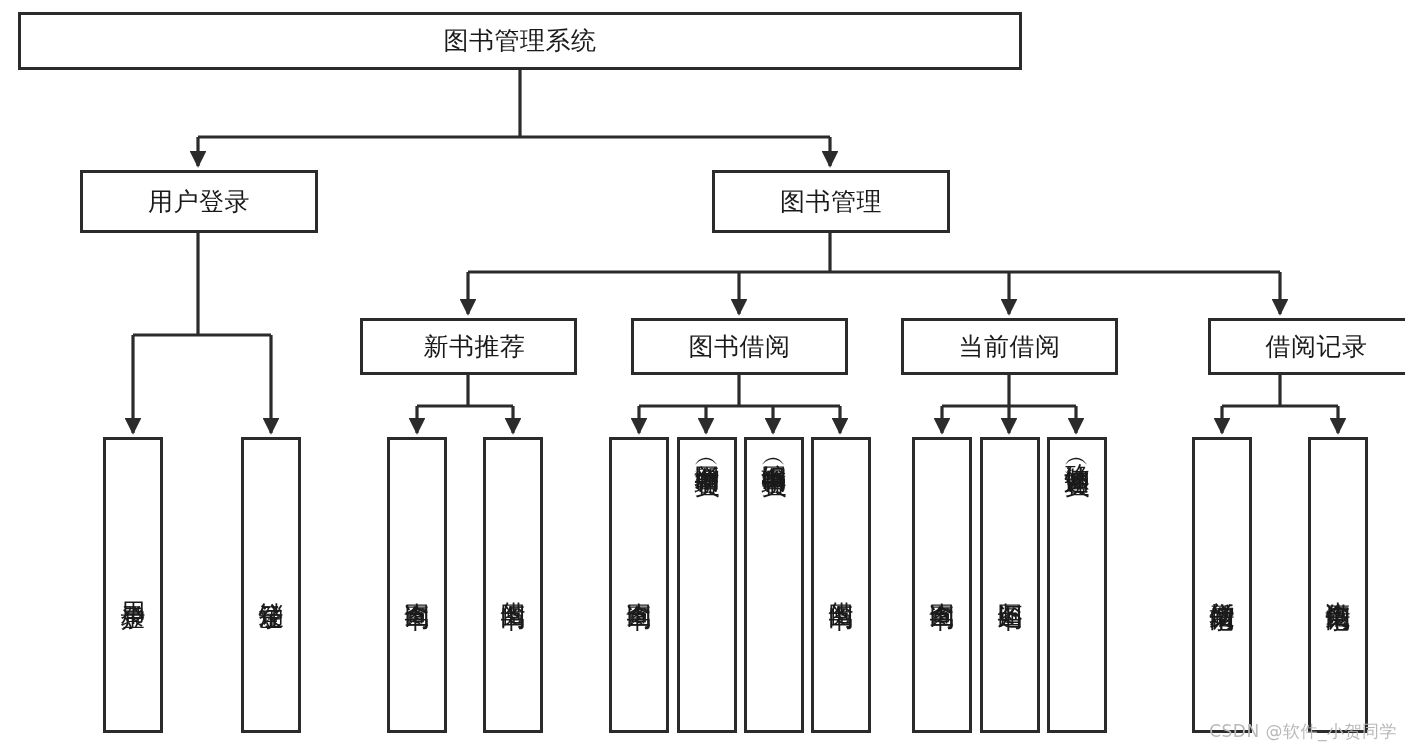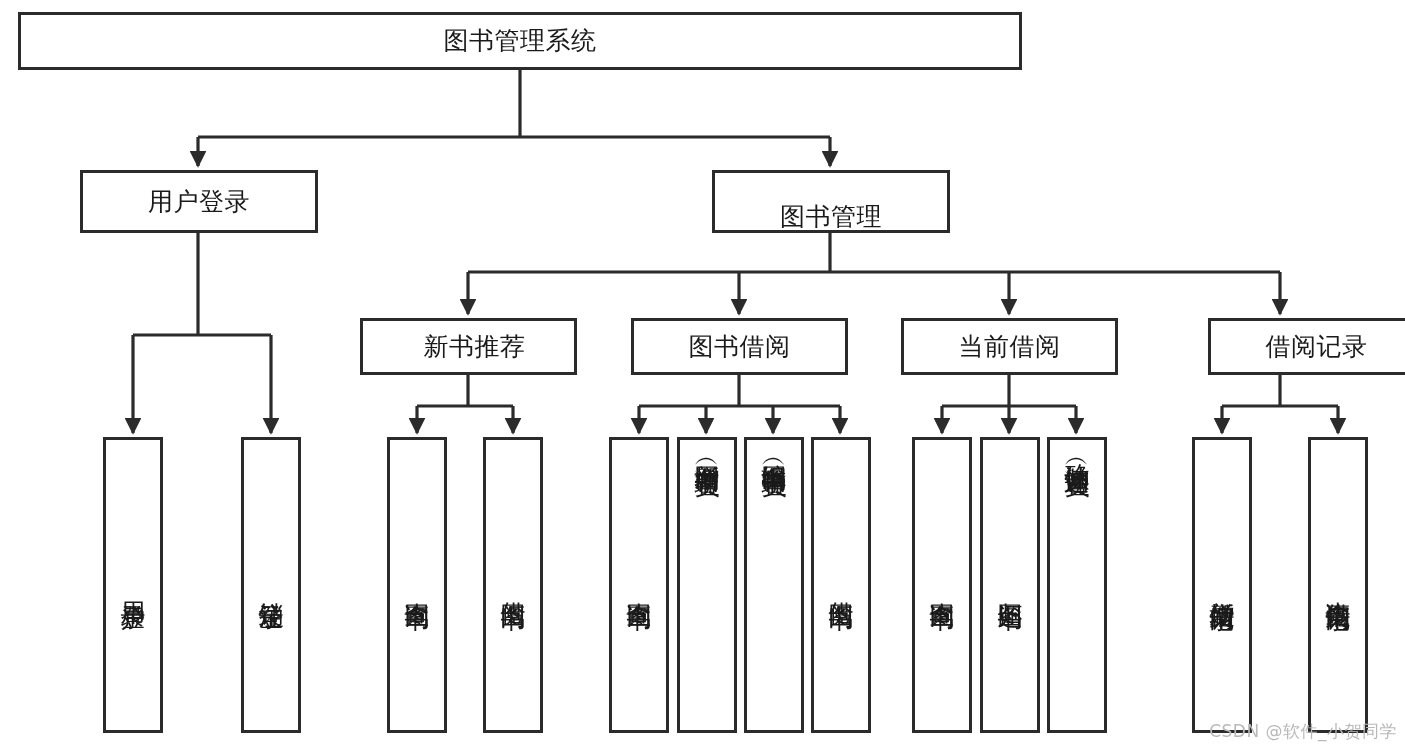--- a/index.html
+++ b/index.html
@@ -137,21 +137,21 @@
     </g>
   </svg>
 
   <div class="node root horiz" style="left:18px; top:12px; width:1004px; height:58px;">
     <span class="label">图书管理系统</span>
   </div>
 
   <div class="node horiz" style="left:80px; top:170px; width:238px; height:63px;">
     <span class="label">用户登录</span>
   </div>
-  <div class="node horiz" style="left:712px; top:170px; width:238px; height:63px;align-items:flex-end;">
+  <div class="node horiz" style="left:712px; top:170px; width:238px; height:63px;">
     <span class="label">图书管理</span>
   </div>
 
   <div class="node horiz" style="left:360px; top:318px; width:217px; height:57px;padding-left:12px;">
     <span class="label">新书推荐</span>
   </div>
   <div class="node horiz" style="left:901px; top:318px; width:217px; height:57px;">
     <span class="label">当前借阅</span>
   </div>
   <div class="node horiz" style="left:631px; top:318px; width:217px; height:57px;">

